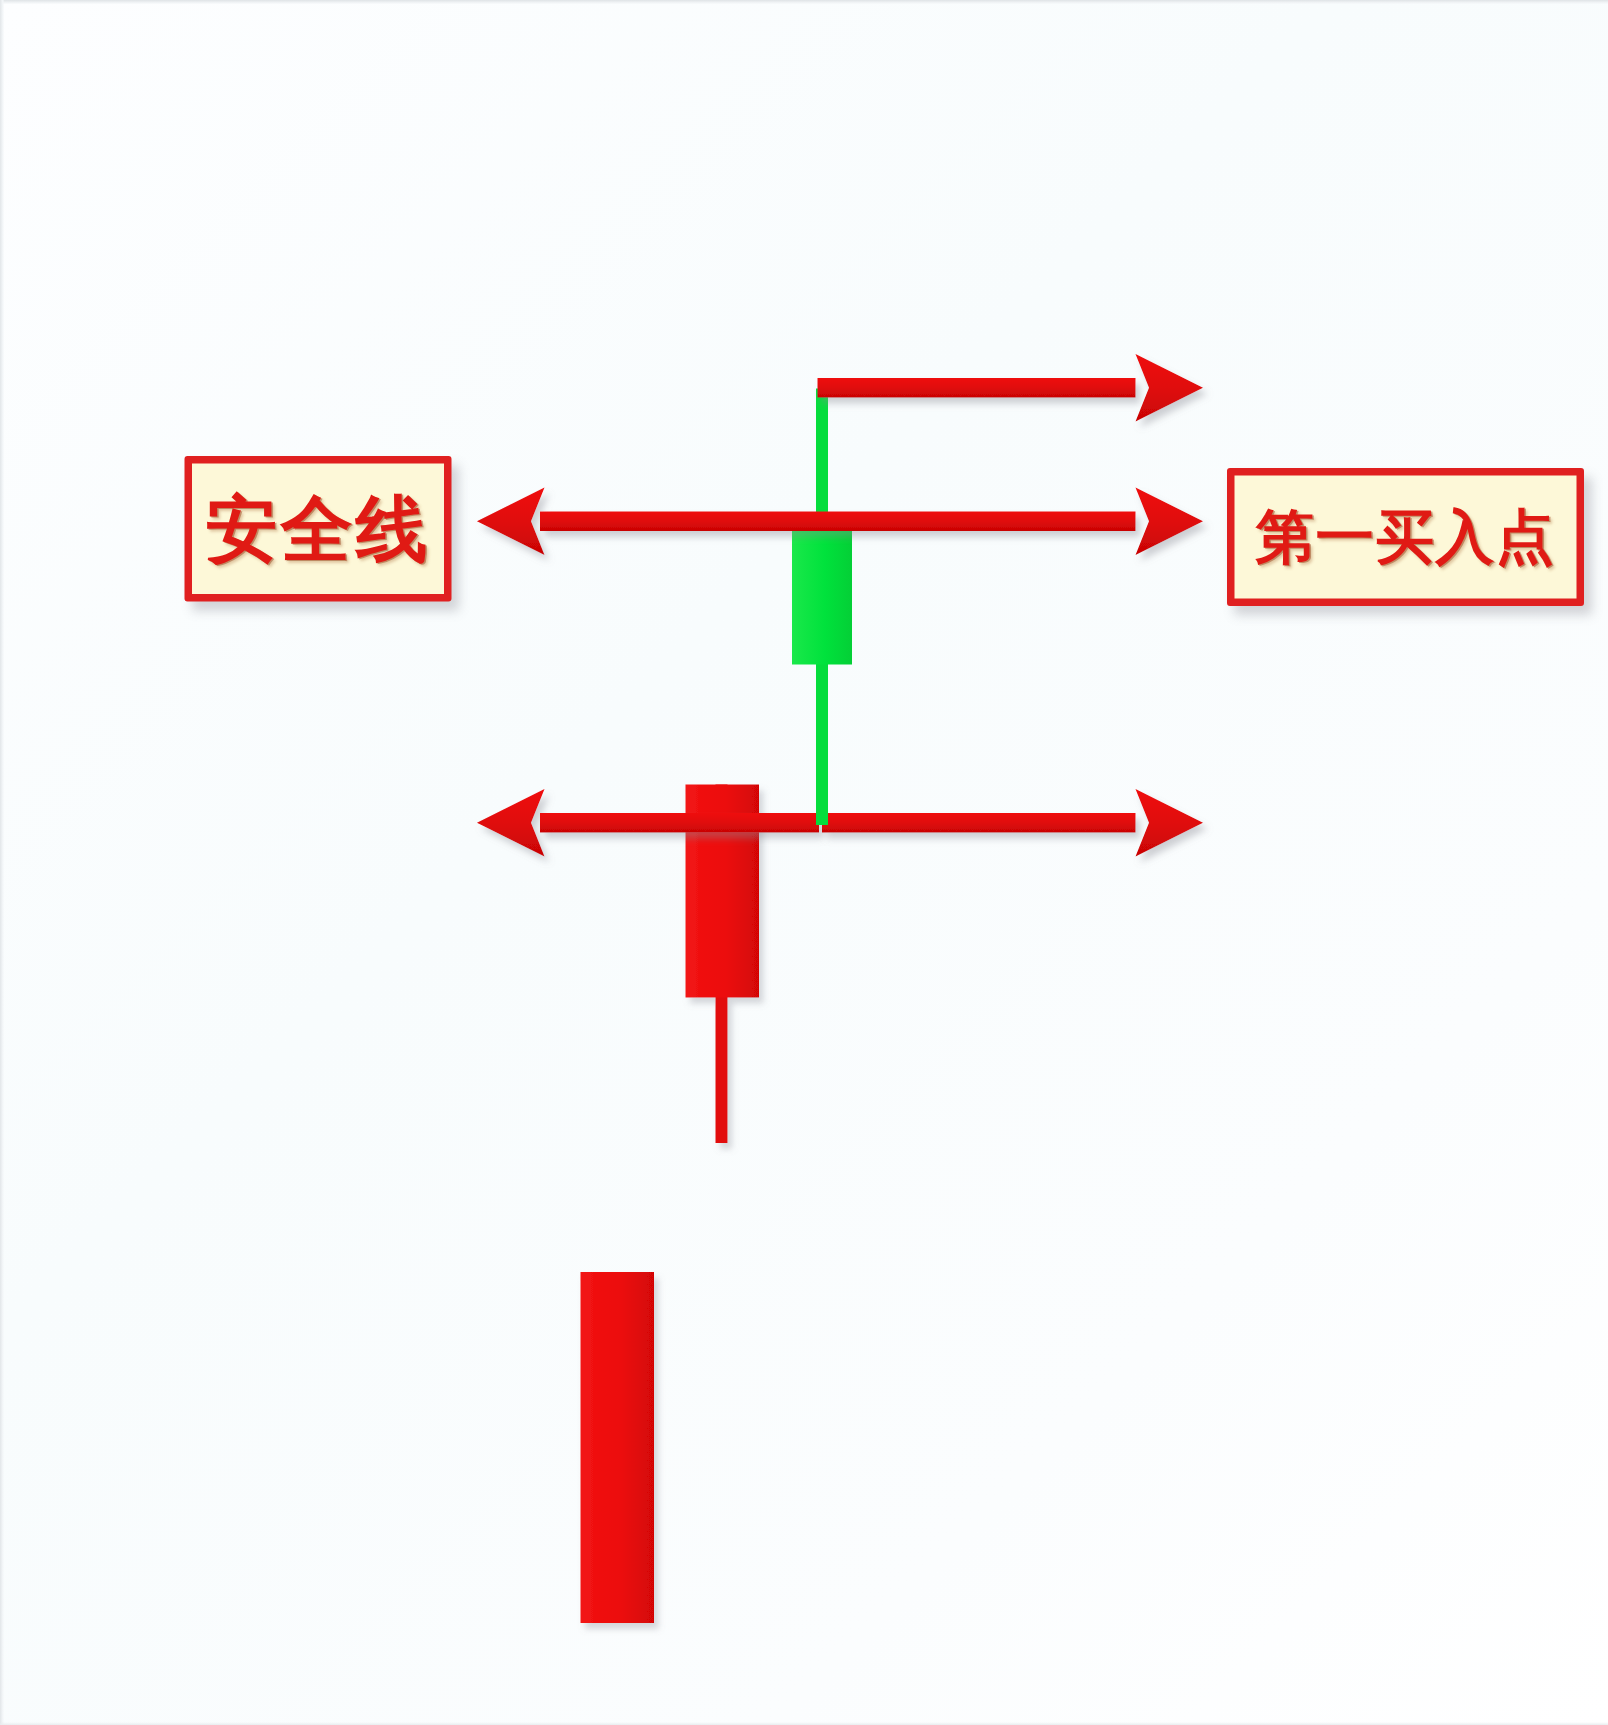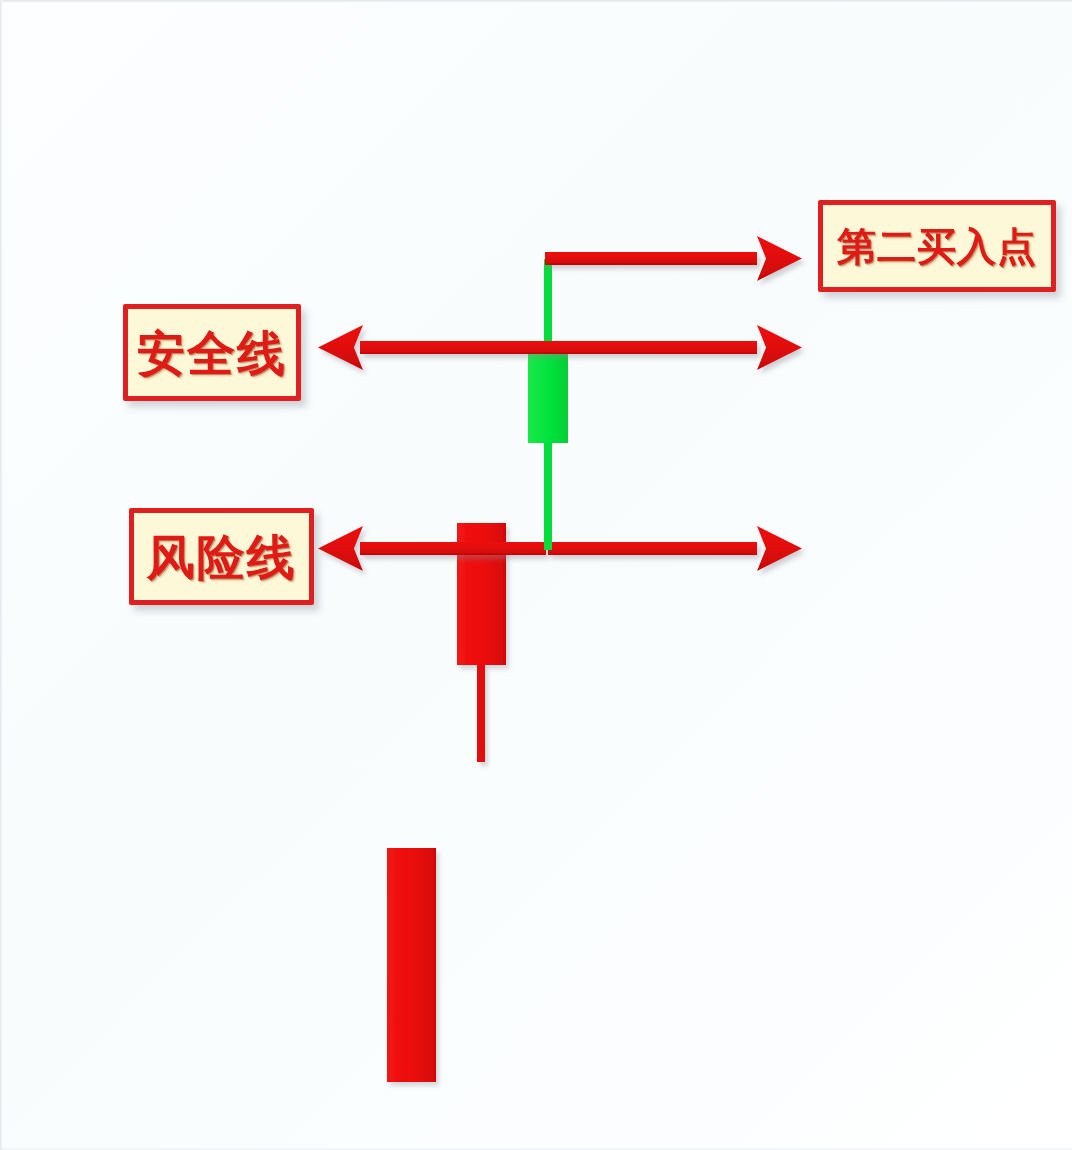--- a/index.html
+++ b/index.html
@@ -172,24 +172,21 @@
 
     <g>
       <rect x="544" y="536" width="8" height="14" fill="#05dd3c"></rect>
     </g>
   </svg>
 
   <div class="plate" id="plate-safety">
     <span class="txt">安全线</span>
   </div>
 
-  <div class="plate" id="plate-risk">
-    <span class="txt">风险线</span>
+
+
+  <div class="plate" id="plate-buy1">
+    <span class="txt">第一买入点</span>
   </div>
-
-  <div class="plate" id="plate-buy2">
-    <span class="txt">第二买入点</span>
-  </div>
-
 
 
 
 </div>
 
 </body></html>

